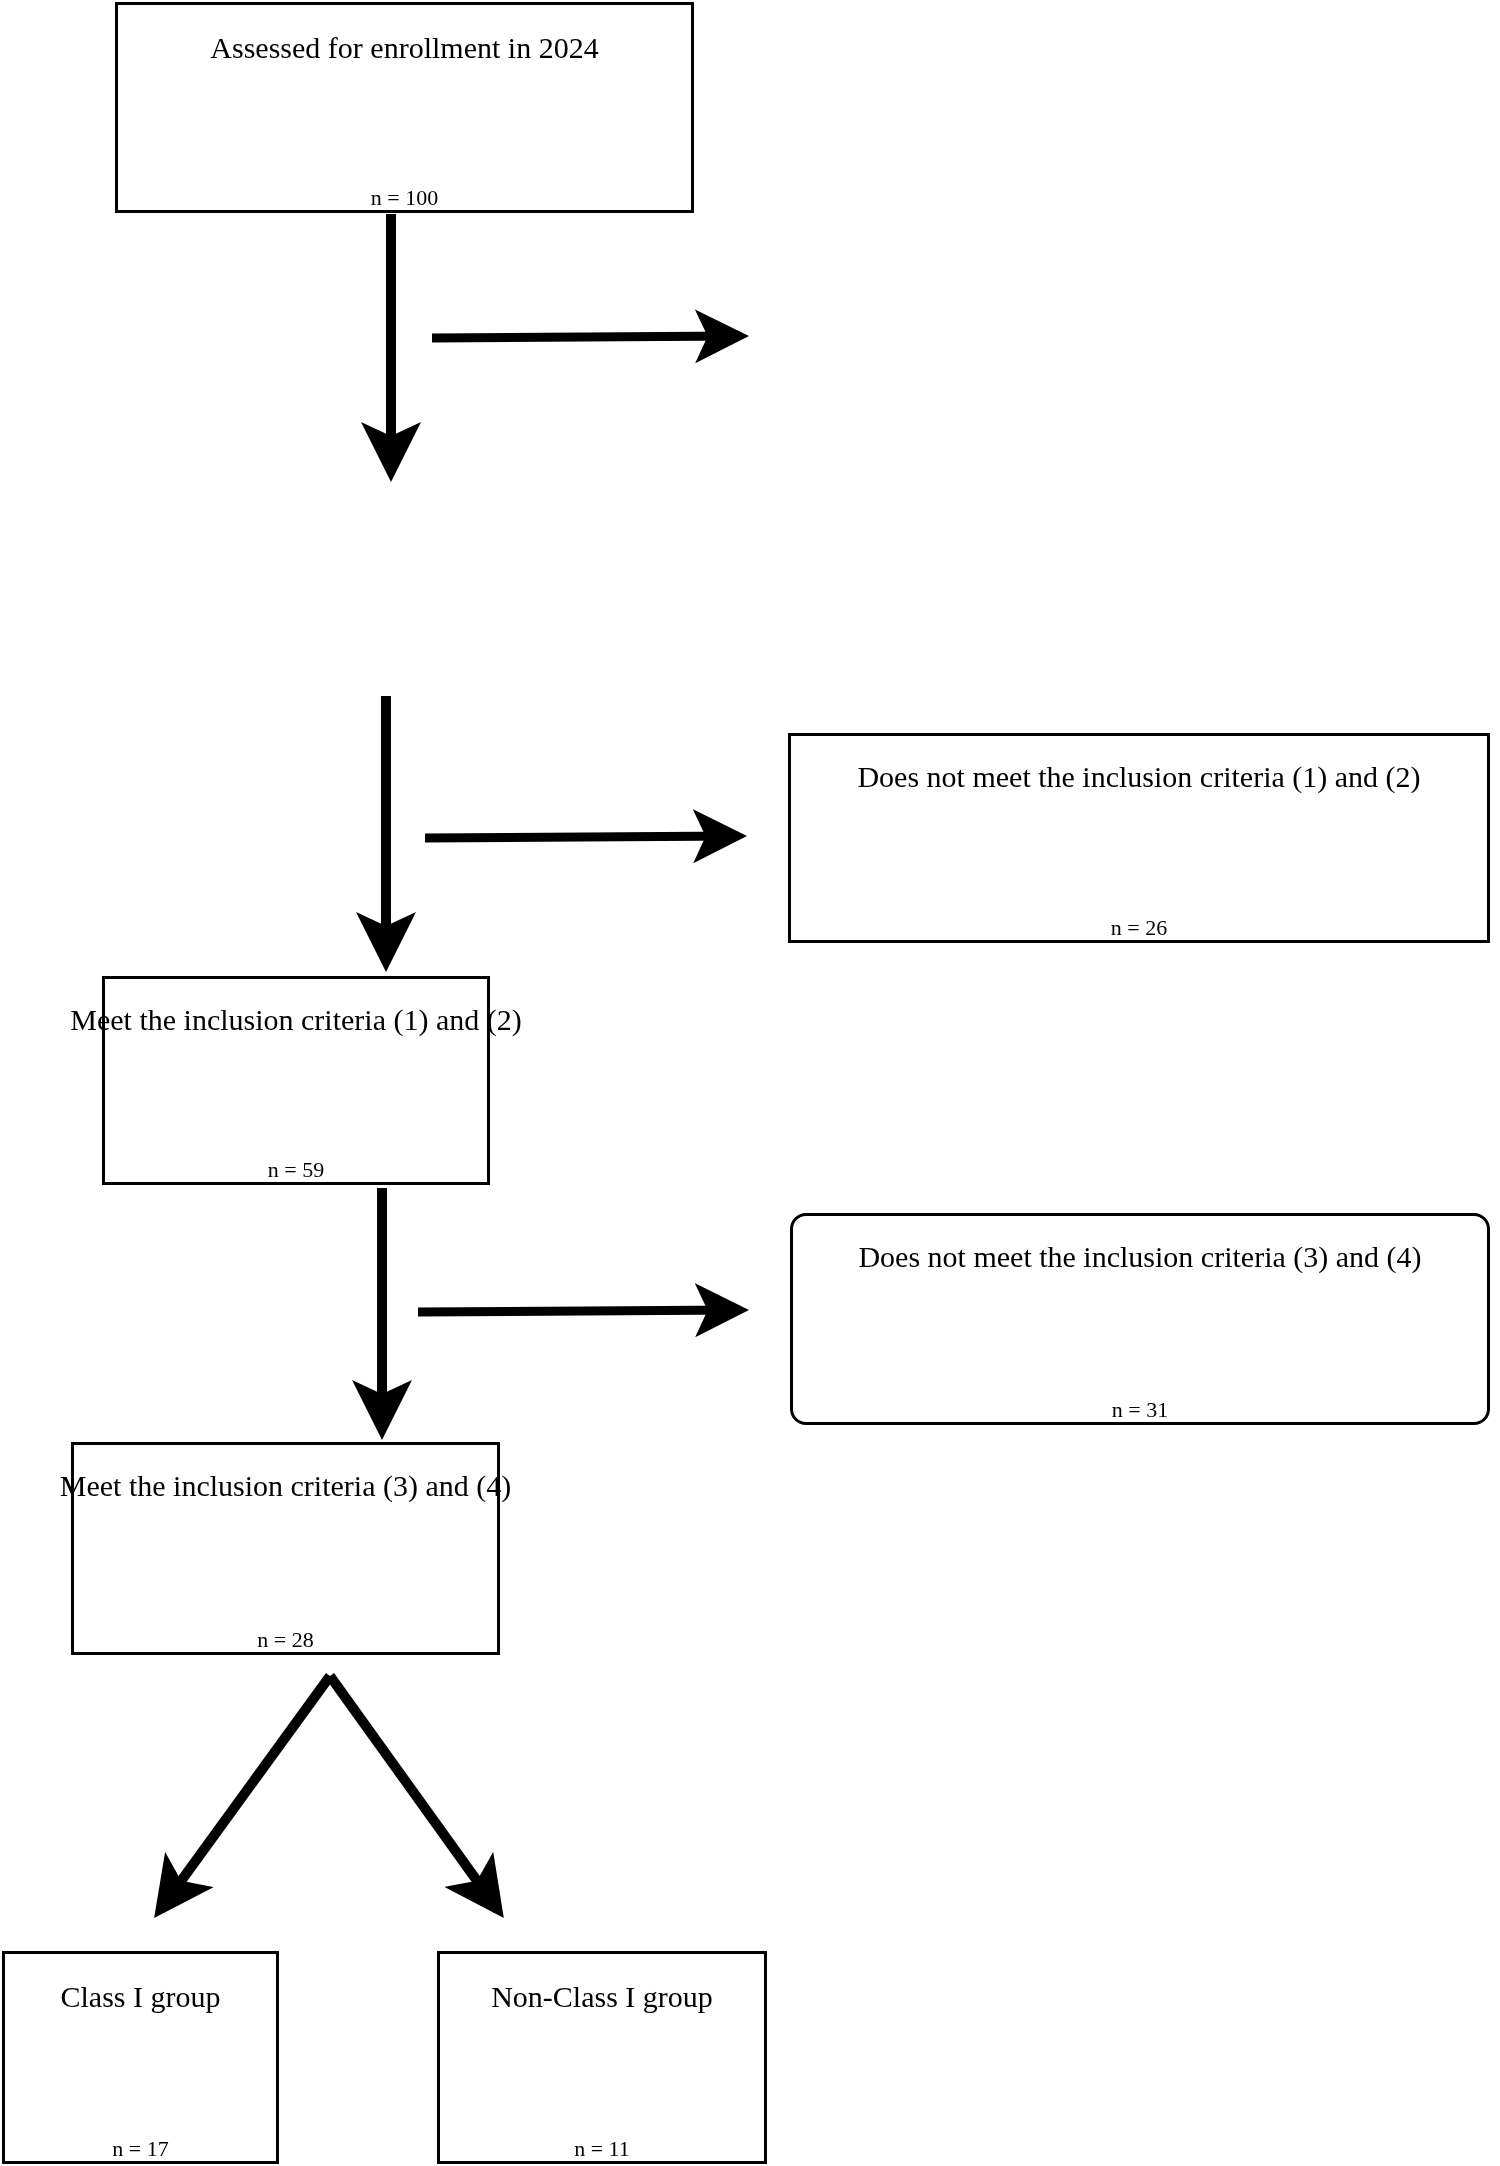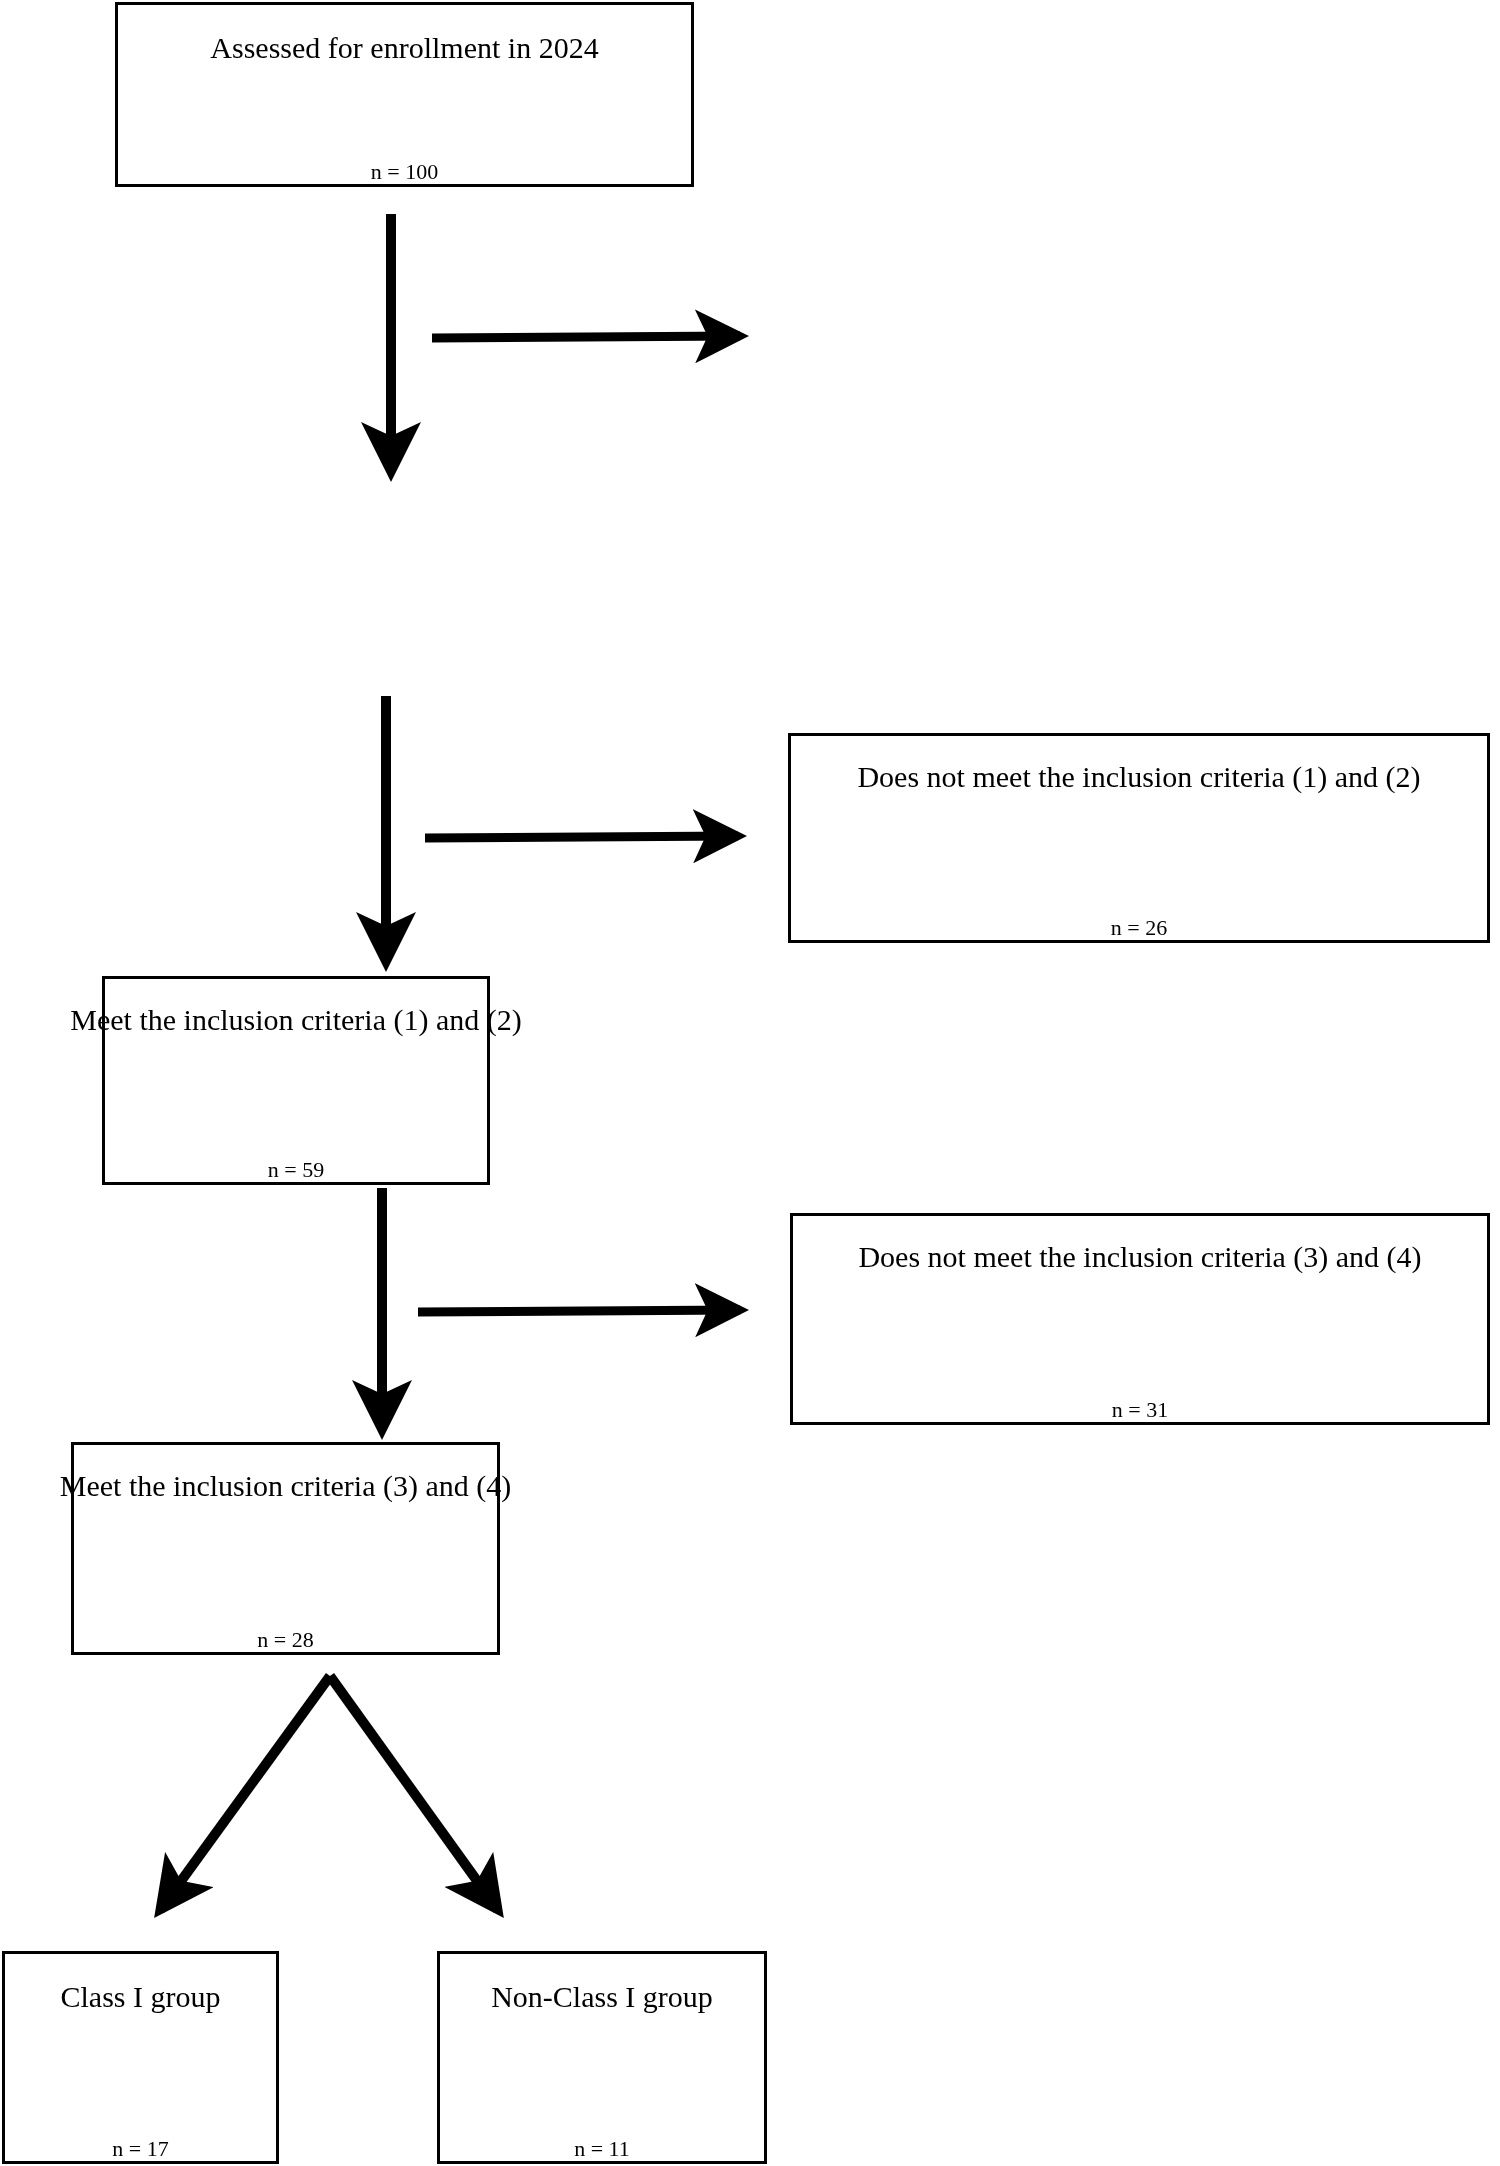--- a/index.html
+++ b/index.html
@@ -32,26 +32,26 @@
     line-height: 1.15;
     white-space: nowrap;
     padding-top: 26px;
   }
   .node .count {
     font-size: 22px;
     line-height: 1.15;
     white-space: nowrap;
   }
   
-  #node-assessed      { left: 115px; top: 2px;    width: 579px; height: 185px; }
+  #node-assessed      { left: 115px; top: 2px;    width: 579px; height: 211px; }
   #node-declined      { left: 808px; top: 250px;  width: 682px; height: 210px; }
   #node-agreed        { left: 108px; top: 487px;  width: 477px; height: 207px; }
   #node-excluded12    { left: 788px; top: 733px;  width: 702px; height: 210px; }
   #node-meet12        { left: 102px; top: 976px;  width: 388px; height: 209px; text-align: center; }
-  #node-excluded34    { left: 790px; top: 1213px; width: 700px; height: 212px; }
+  #node-excluded34    { left: 790px; top: 1213px; width: 700px; height: 212px; border-radius: 16px; }
   #node-meet34        { left: 71px;  top: 1442px; width: 429px; height: 213px; }
   #node-class1        { left: 2px;   top: 1951px; width: 277px; height: 213px; gap: 47px; }
   #node-nonclass1     { left: 437px; top: 1951px; width: 330px; height: 213px; }
 
   
   #node-excluded12 .title,
   #node-excluded34 .title,
   #node-meet12 .title,
   #node-meet34 .title { padding-top: 24px; }
 

